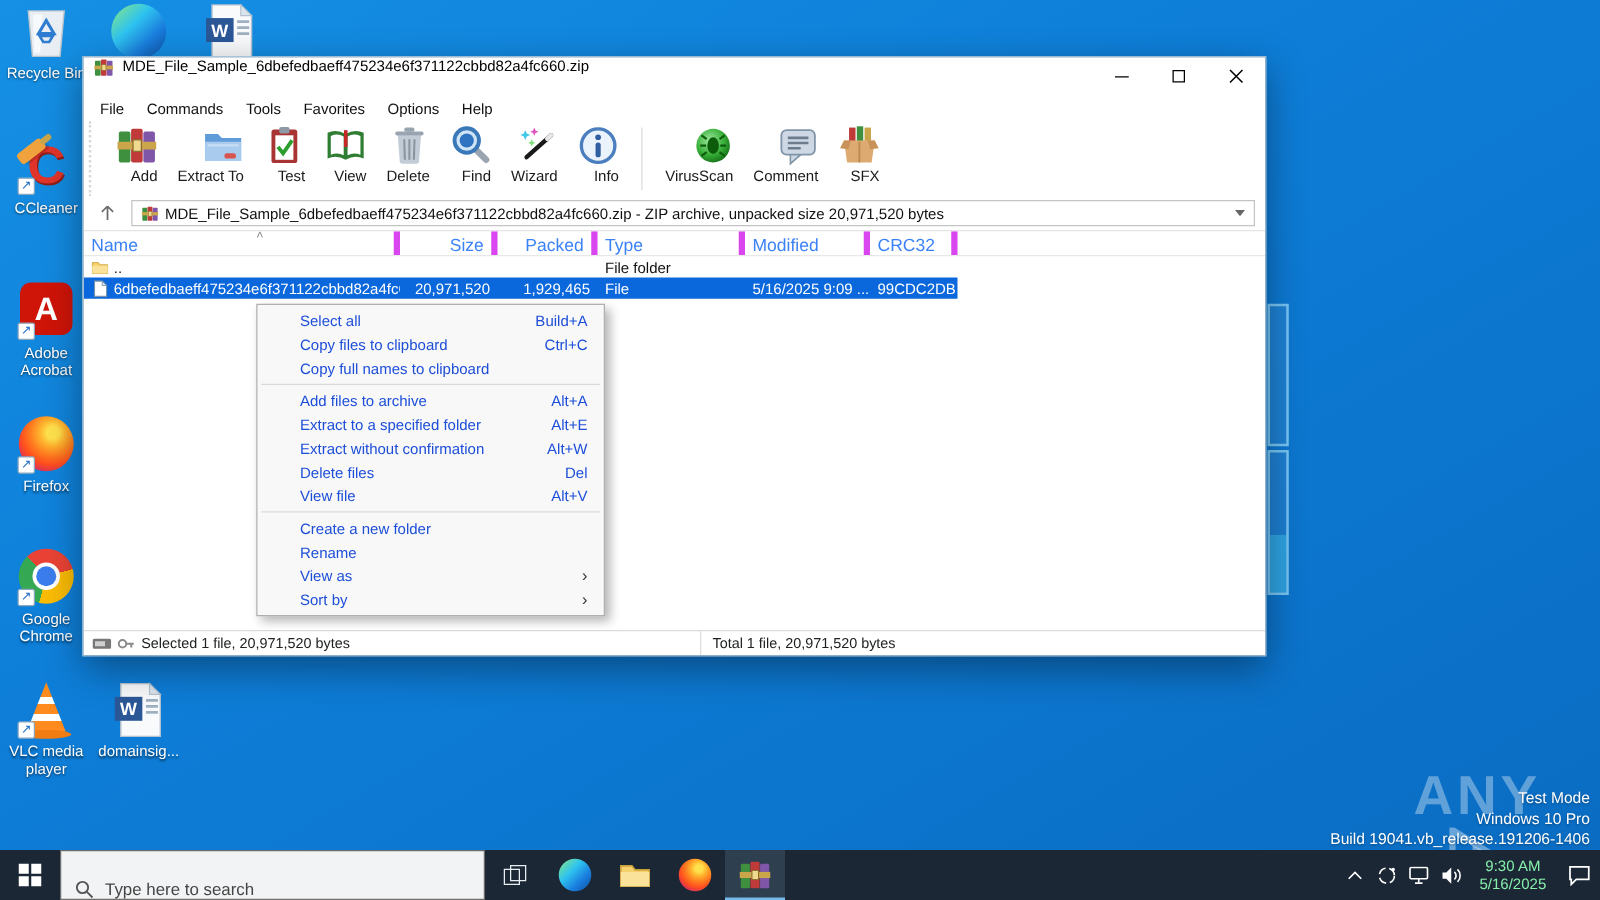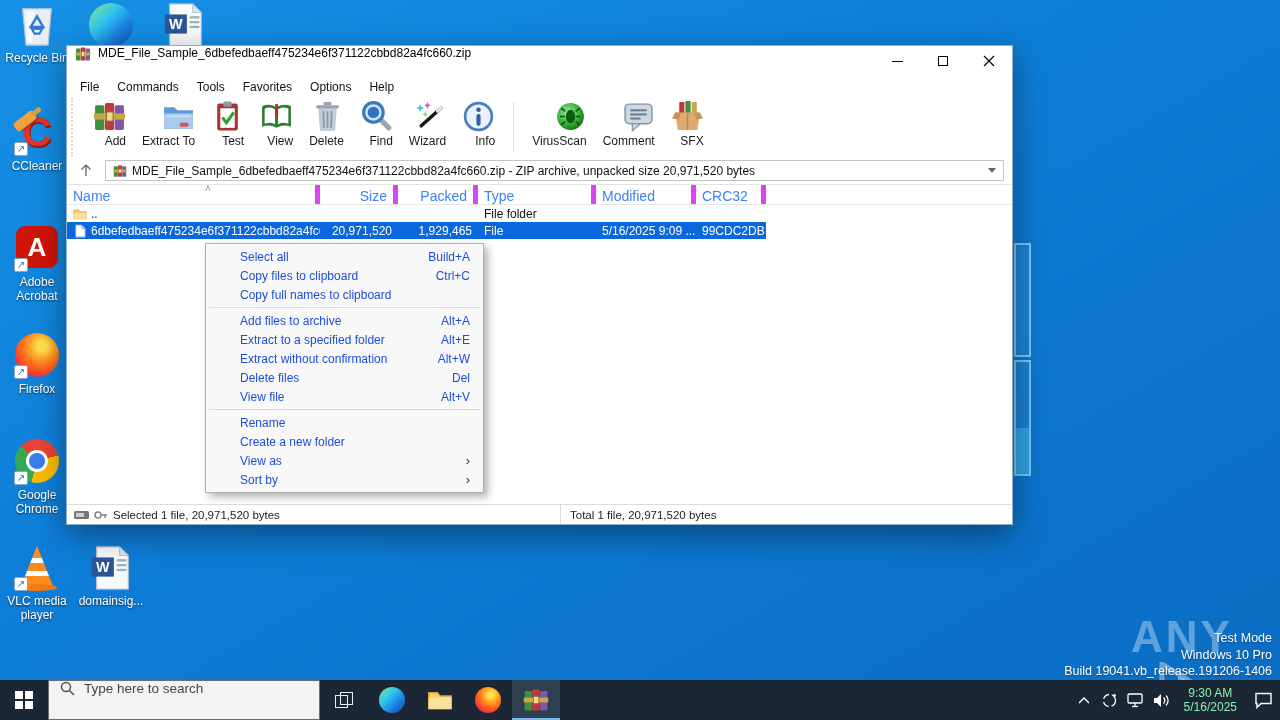--- a/index.html
+++ b/index.html
@@ -89,22 +89,22 @@
   .wm-lines { position:absolute; right:8px; top:630px; text-align:right; color:#fff; font-size:12.5px;
     line-height:16.5px; text-shadow:0 1px 2px rgba(0,0,0,.35); z-index:6; }
 
   
   .taskbar { position:absolute; left:0; bottom:0; width:1280px; height:40px; background:#1b2734;
     display:flex; align-items:center; z-index:100; }
   .slot { width:48px; height:40px; display:flex; align-items:center; justify-content:center; }
   .slot.active { background:#2e3f50; box-shadow:inset 0 -2px 0 #76b9ed; }
   .winlogo { display:grid; grid-template-columns:8px 8px; grid-template-rows:8px 8px; gap:1.5px; }
   .winlogo div { background:#fff; }
-  .search { width:272px; height:40px; background:#f2f3f4; border:1px solid #6e6e6e; display:flex;
-    align-items:flex-start; gap:9px; padding:0 11px; font-size:13.5px; color:#454545; }
+  .search { width:340px; height:40px; background:#f2f3f4; border:1px solid #6e6e6e; display:flex;
+    align-items:flex-end; gap:9px; padding:0 11px; font-size:13.5px; color:#454545; }
   .tv-icon { position:relative; width:18px; height:16px; }
   .tv-icon::before { content:""; position:absolute; left:0; top:3px; width:11px; height:11px; border:1.5px solid #e8edf2; background:#1b2734; }
   .tv-icon::after { content:""; position:absolute; right:0; top:0; width:11px; height:11px; border:1.5px solid #e8edf2; }
   .mini-ball { width:26px; height:26px; border-radius:50%; }
   .tray { margin-left:auto; display:flex; align-items:center; height:40px; }
   .tray .ti { width:26px; height:40px; display:flex; align-items:center; justify-content:center; }
   .clock { text-align:center; font-size:12px; color:#86efac; line-height:14px; padding:0 9px; }
 </style>
 </head>
 <body>
@@ -488,24 +488,24 @@
     <div class="ci">
       <span>Delete files</span>
       <span class="sc">Del</span>
     </div>
     <div class="ci">
       <span>View file</span>
       <span class="sc">Alt+V</span>
     </div>
     <div class="csep"></div>
     <div class="ci">
+      <span>Create a new folder</span>
+    </div>
+    <div class="ci">
       <span>Rename</span>
-    </div>
-    <div class="ci">
-      <span>Create a new folder</span>
     </div>
     <div class="ci sub">
       <span>View as</span>
     </div>
     <div class="ci sub">
       <span>Sort by</span>
     </div>
   </div>
 
   <div class="wm-logo">

